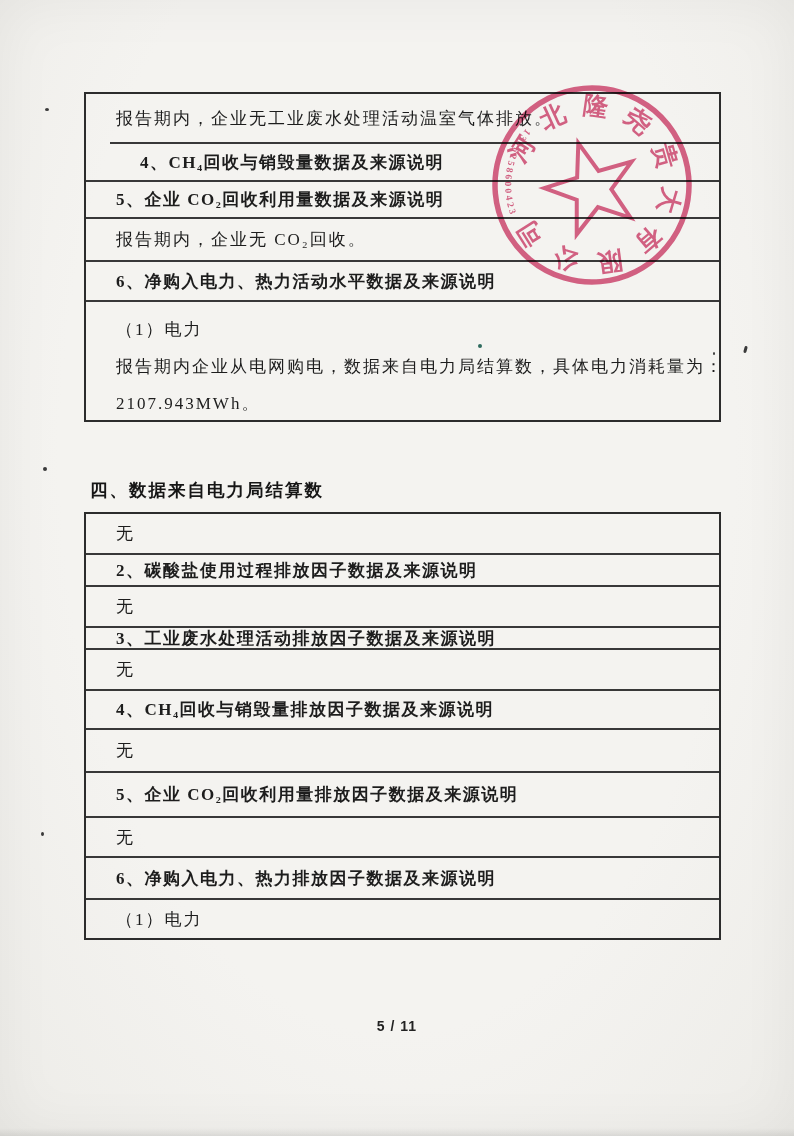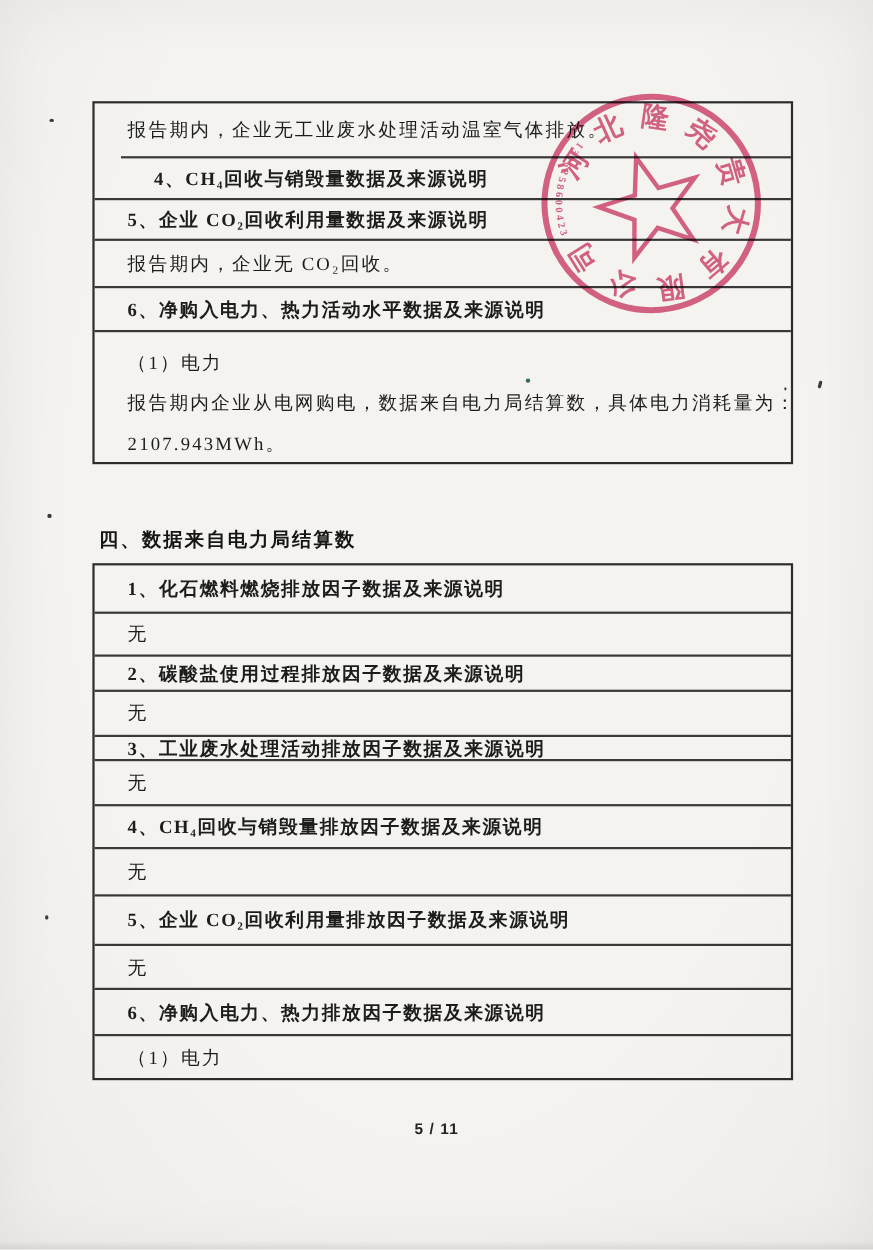--- a/index.html
+++ b/index.html
@@ -91,21 +91,20 @@
       <div class="row multi" style="height: 120px;">
         <div class="mline">（1）电力</div>
         <div class="mline">报告期内企业从电网购电，数据来自电力局结算数，具体电力消耗量为：</div>
         <div class="mline">2107.943MWh。</div>
       </div>
     </div>
 
   <div class="section-heading">四、数据来自电力局结算数</div>
 
   <div class="doc-table" id="table2" style="left:84px;top:512px;width:633px;">
-      <div class="row hdr" style="height: 42px;">1、化石燃料燃烧排放因子数据及来源说明</div>
       <div class="row body" style="height: 39px;">无</div>
       <div class="row hdr" style="height: 32px;">2、碳酸盐使用过程排放因子数据及来源说明</div>
       <div class="row body" style="height: 41px;">无</div>
       <div class="row hdr" style="height: 22px;">3、工业废水处理活动排放因子数据及来源说明</div>
       <div class="row body" style="height: 41px;">无</div>
       <div class="row hdr" style="height: 39px;">4、CH₄回收与销毁量排放因子数据及来源说明</div>
       <div class="row body" style="height: 43px;">无</div>
       <div class="row hdr" style="height: 45px;">5、企业 CO₂回收利用量排放因子数据及来源说明</div>
       <div class="row body" style="height: 40px;">无</div>
       <div class="row hdr" style="height: 42px; text-align: right;">6、净购入电力、热力排放因子数据及来源说明</div>

